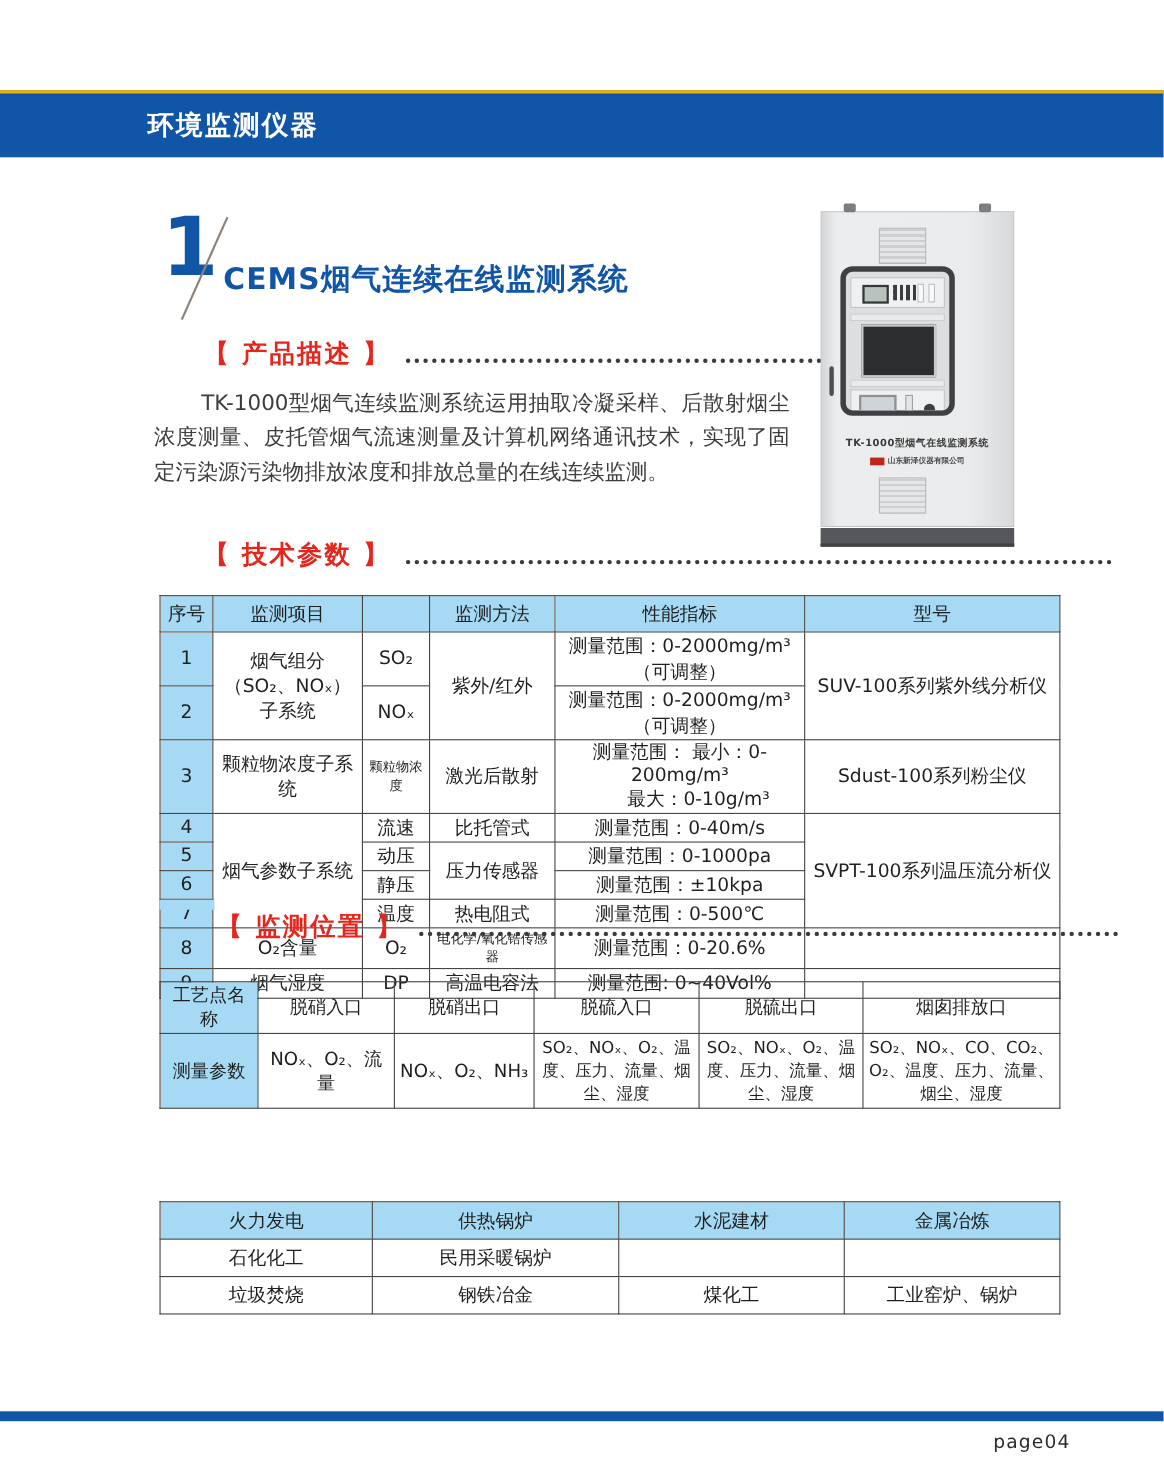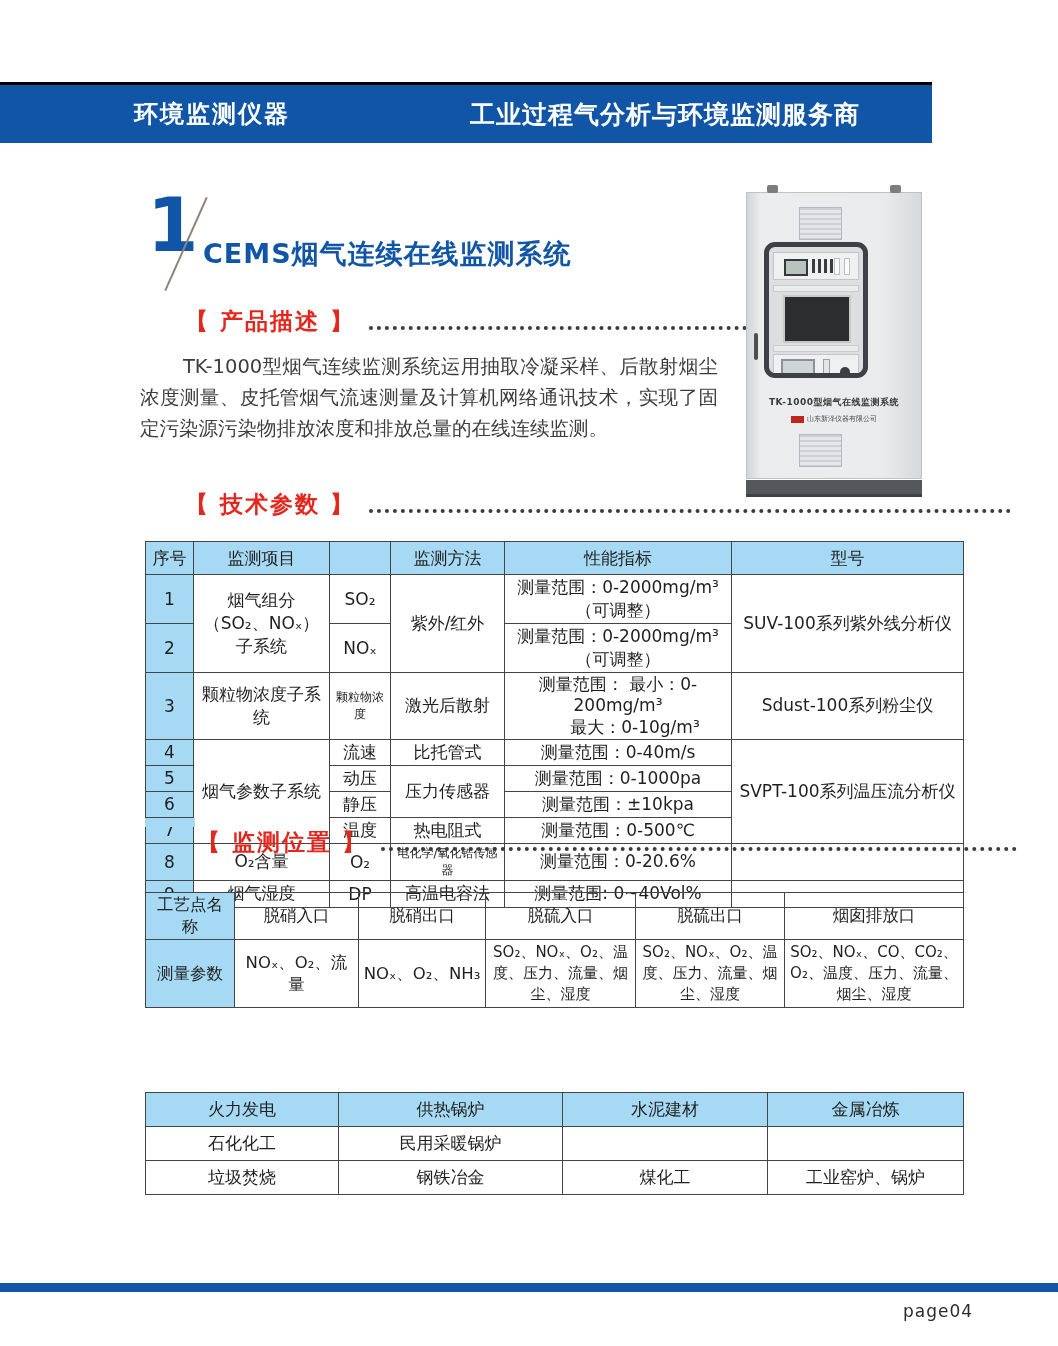--- a/index.html
+++ b/index.html
@@ -1,21 +1,21 @@
 <!DOCTYPE html>
 <html><head>
 <meta charset="utf-8">
 <style>
   html,body{margin:0;padding:0;background:#ffffff;}
   .page{position:relative;width:1058px;height:1346px;background:#ffffff;overflow:hidden;
         font-family:"DejaVu Sans",sans-serif;color:#222;}
 
   
-  .banner{position:absolute;left:0;top:82px;width:932px;height:61px;background:#1155a6;
-          border-top:3px solid #000000;box-sizing:border-box;display:flex;align-items:center;
+  .banner{position:absolute;left:0;top:82px;width:1058px;height:61px;background:#1155a6;
+          border-top:3px solid #eab308;box-sizing:border-box;display:flex;align-items:center;
           justify-content:space-between;padding:0 72px 0 134px;}
   .banner .b-left{color:#fff;font-size:24px;font-weight:bold;letter-spacing:2px;}
   .banner .b-right{color:#fff;font-size:25px;font-weight:bold;letter-spacing:1px;}
 
   
   .big-num{position:absolute;left:147px;top:188px;font-size:74px;line-height:1;font-weight:800;
            color:#1155a6;}
   .slash{position:absolute;left:185px;top:193px;width:2px;height:102px;background:#8d8379;
          transform:rotate(24deg);}
   .sec-title{position:absolute;left:203px;top:236px;font-size:27px;font-weight:bold;color:#1155a6;
@@ -62,21 +62,21 @@
   .panel2{position:absolute;left:4px;right:4px;top:107px;height:32px;background:#eef0f1;
           border:1px solid #c4c6c8;}
   .disp{position:absolute;left:7px;top:4px;width:30px;height:17px;background:#cfd4d6;
         border:2px solid #8e9093;}
   .flowtube{position:absolute;right:28px;top:4px;width:5px;height:22px;background:#e2e6e7;
             border:1px solid #9fa1a3;}
   .gauge{position:absolute;right:8px;top:12px;width:10px;height:10px;border-radius:50%;background:#3c3e40;}
   .cab-label{position:absolute;left:0;top:203px;width:100%;text-align:center;font-size:9px;
              font-weight:bold;color:#3b3b3b;letter-spacing:0.5px;}
   .cab-logo{position:absolute;left:0;top:221px;width:100%;display:flex;justify-content:center;
-            align-items:center;gap:3px;}
+            align-items:center;gap:3px;font-weight:bold;}
   .logo-mark{width:13px;height:7px;background:#c0241c;}
   .logo-text{font-size:7px;color:#4a4a4a;}
   .cab-base{position:absolute;left:-1px;top:287px;width:176px;height:14px;background:#55575a;
             border-bottom:3px solid #3f4143;}
 
   
   table{border-collapse:collapse;table-layout:fixed;}
   td,th{border:1px solid #454545;text-align:center;vertical-align:middle;padding:1px 3px;
         font-weight:normal;color:#1f1f1f;overflow:hidden;}
   .blue{background:#a6daf4;margin-top:25px;}
@@ -93,21 +93,20 @@
   .footer-line{position:absolute;left:0;top:1283px;width:1058px;height:9px;background:#1155a6;}
   .page-num{position:absolute;left:903px;top:1301px;font-size:17px;color:#2b2b2b;letter-spacing:1px;}
 </style>
 </head>
 <body>
 
 <div class="page">
 
   <div class="banner">
     <span class="b-left">环境监测仪器</span>
-    <span class="b-right">工业过程气分析与环境监测服务商</span>
   </div>
 
   <div class="big-num">1</div>
   <div class="slash"></div>
   <div class="sec-title">CEMS烟气连续在线监测系统</div>
 
   <div class="hrow" id="h-desc">
     <span class="h-label">【 产品描述 】</span>
     <span class="dots"></span>
   </div>

